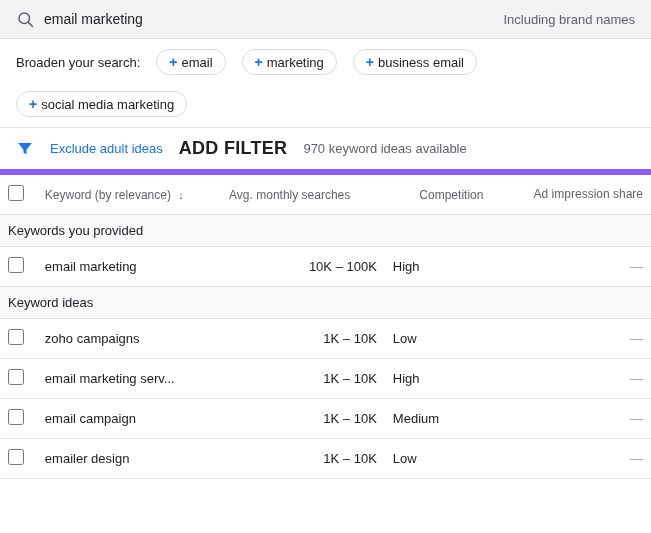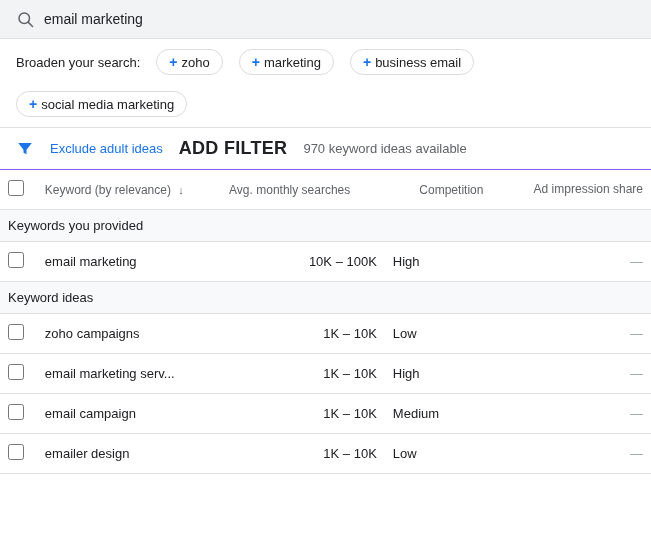--- a/index.html
+++ b/index.html
@@ -71,21 +71,21 @@
       color: #1a73e8;
       font-weight: bold;
     }
 
     
     .filter-row {
       display: flex;
       align-items: center;
       gap: 16px;
       padding: 10px 16px;
-      border-bottom: 1px solid #8b5cf6;
+      border-bottom: 6px solid #8b5cf6;
     }
     .filter-icon-wrap {
       display: flex;
       align-items: center;
     }
     .exclude-link {
       color: #1a73e8;
       font-size: 13px;
       cursor: pointer;
       text-decoration: none;
@@ -201,28 +201,29 @@
 <div class="search-bar">
   <div class="search-left">
     <div class="search-icon-wrap">
       <svg width="18" height="18" viewBox="0 0 24 24" fill="none" stroke="#5f6368" stroke-width="2" stroke-linecap="round" stroke-linejoin="round">
         <circle cx="11" cy="11" r="7"></circle>
         <line x1="16.5" y1="16.5" x2="22" y2="22"></line>
       </svg>
     </div>
     <span class="search-query">email marketing</span>
   </div>
+  <span class="brand-names-label">Including brand names</span>
 </div>
 
 <div class="broaden-row">
   <span class="broaden-label">Broaden your search:</span>
 
   <div class="broaden-tag">
     <span class="plus-icon">+</span>
-    <span>zoho</span>
+    <span>email</span>
   </div>
   <div class="broaden-tag">
     <span class="plus-icon">+</span>
     <span>marketing</span>
   </div>
   <div class="broaden-tag">
     <span class="plus-icon">+</span>
     <span>business email</span>
   </div>
   <div class="broaden-tag">

